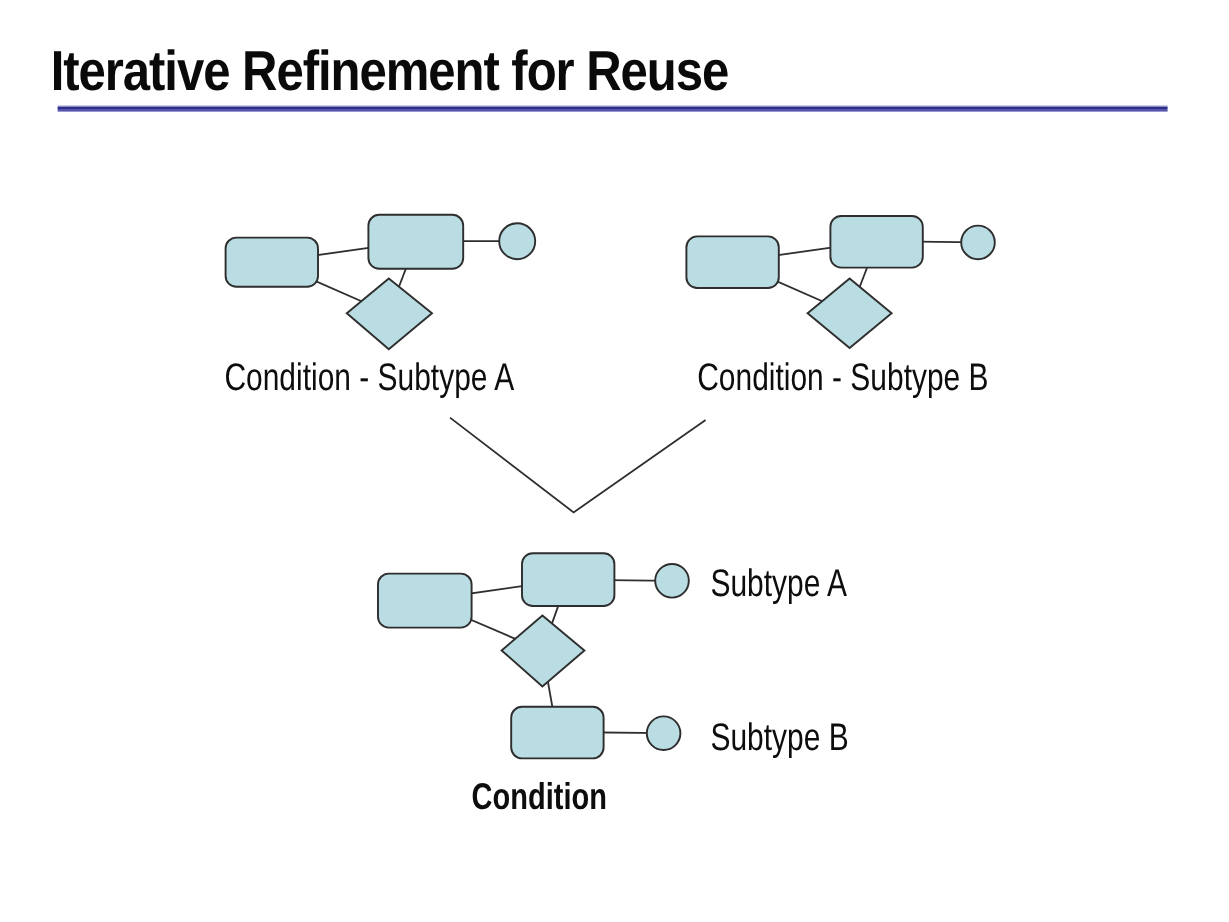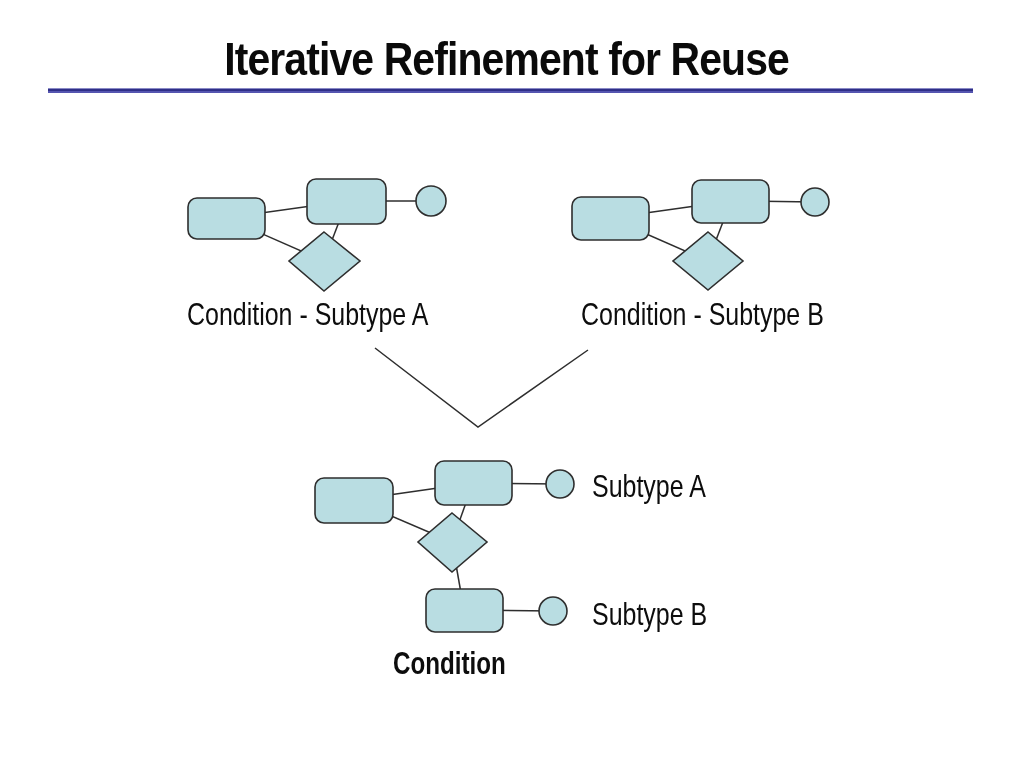--- a/index.html
+++ b/index.html
@@ -8,21 +8,20 @@
     background:#ffffff;
     font-family:"Liberation Sans", sans-serif;
     position:relative;
     overflow:hidden;
     color:#0a0a0a;
   }
   .slide { position:absolute; inset:0; }
 
   .title-wrap {
     position:absolute; left:0; right:11px; top:31px;
-    text-align:center;
   }
   .title {
     display:inline-block;
     font-weight:bold;
     font-size:47px;
     letter-spacing:-1px;
     transform:scaleX(0.87);
     transform-origin:center;
     white-space:nowrap;
     color:#0a0a0a;

